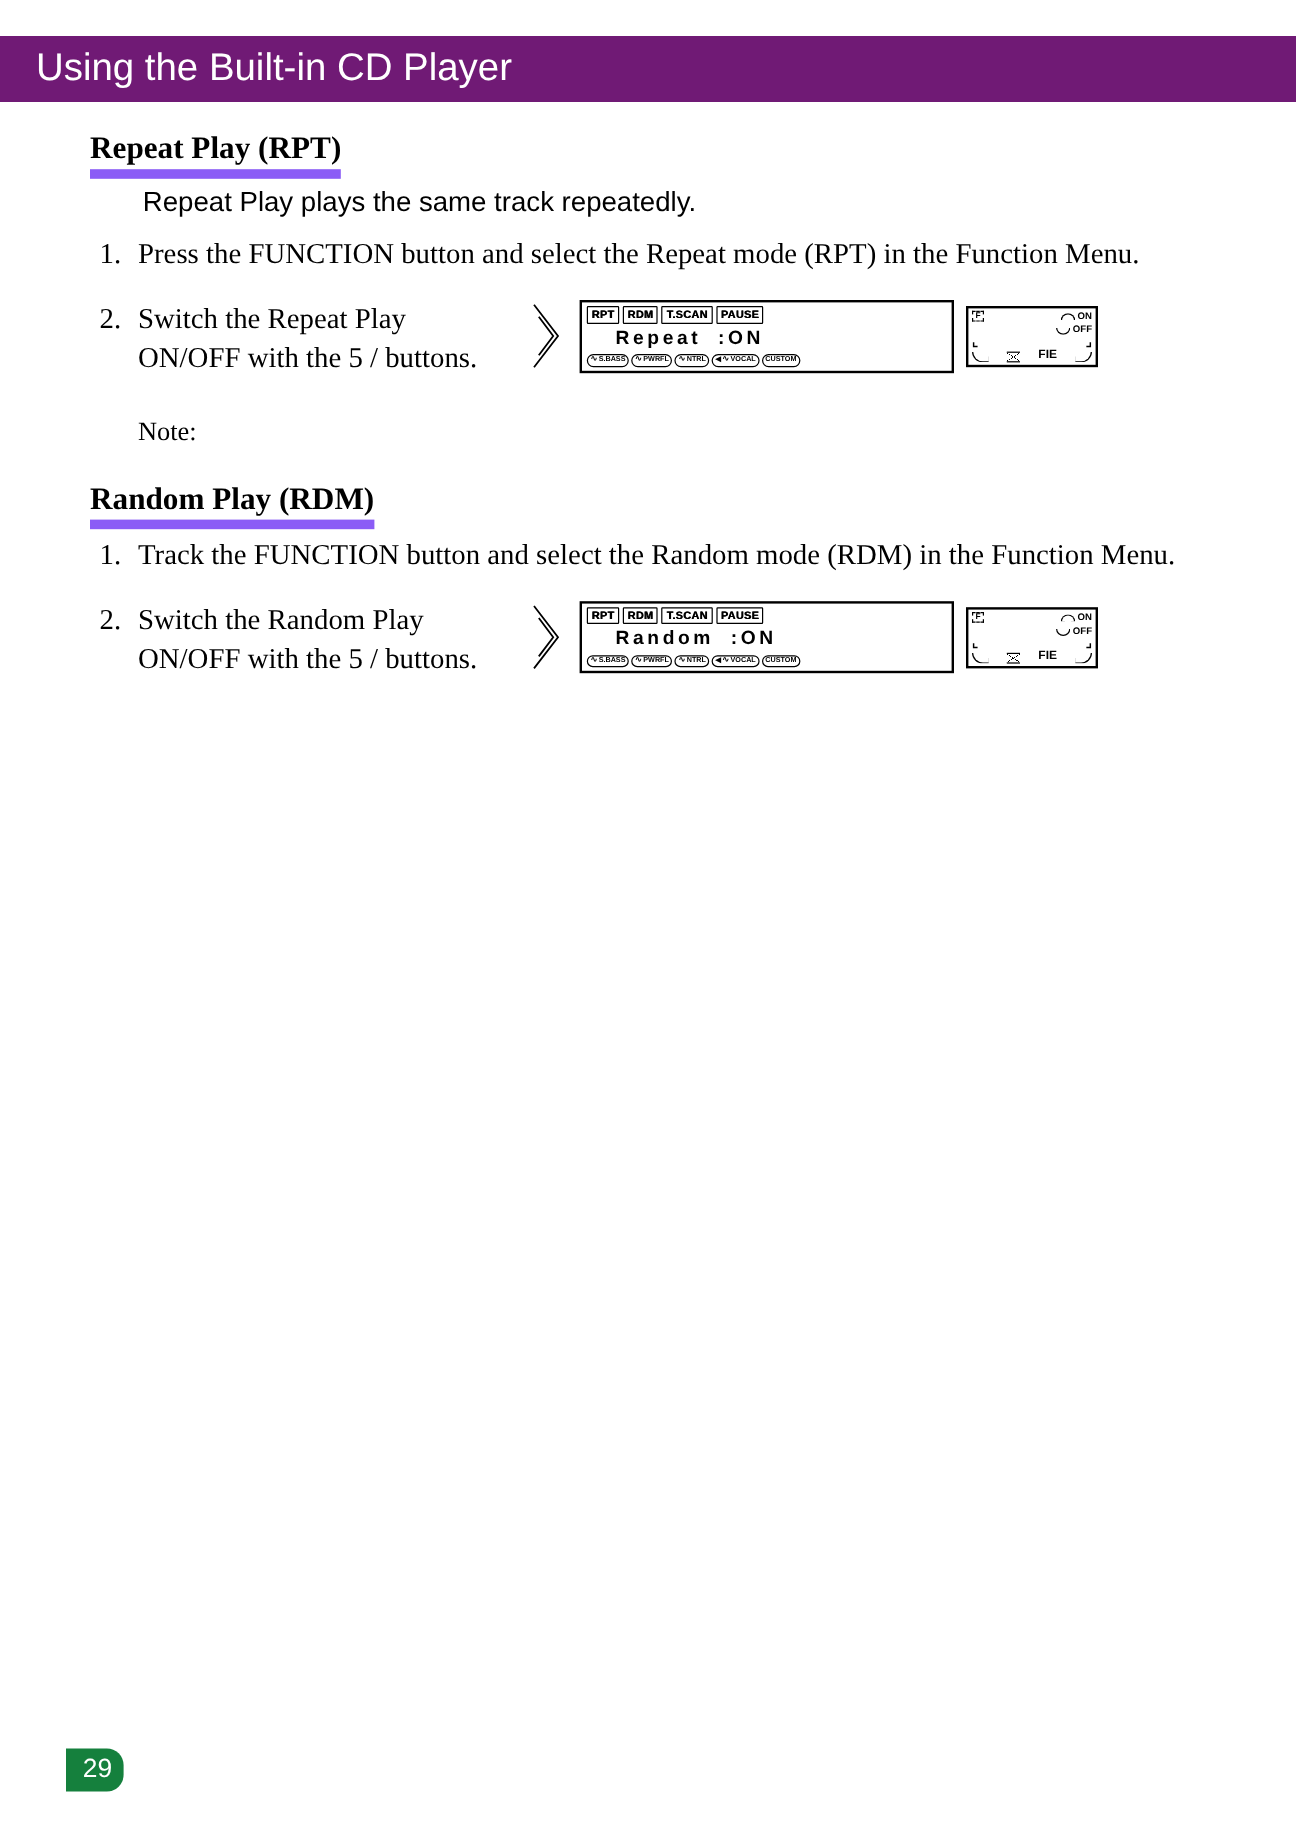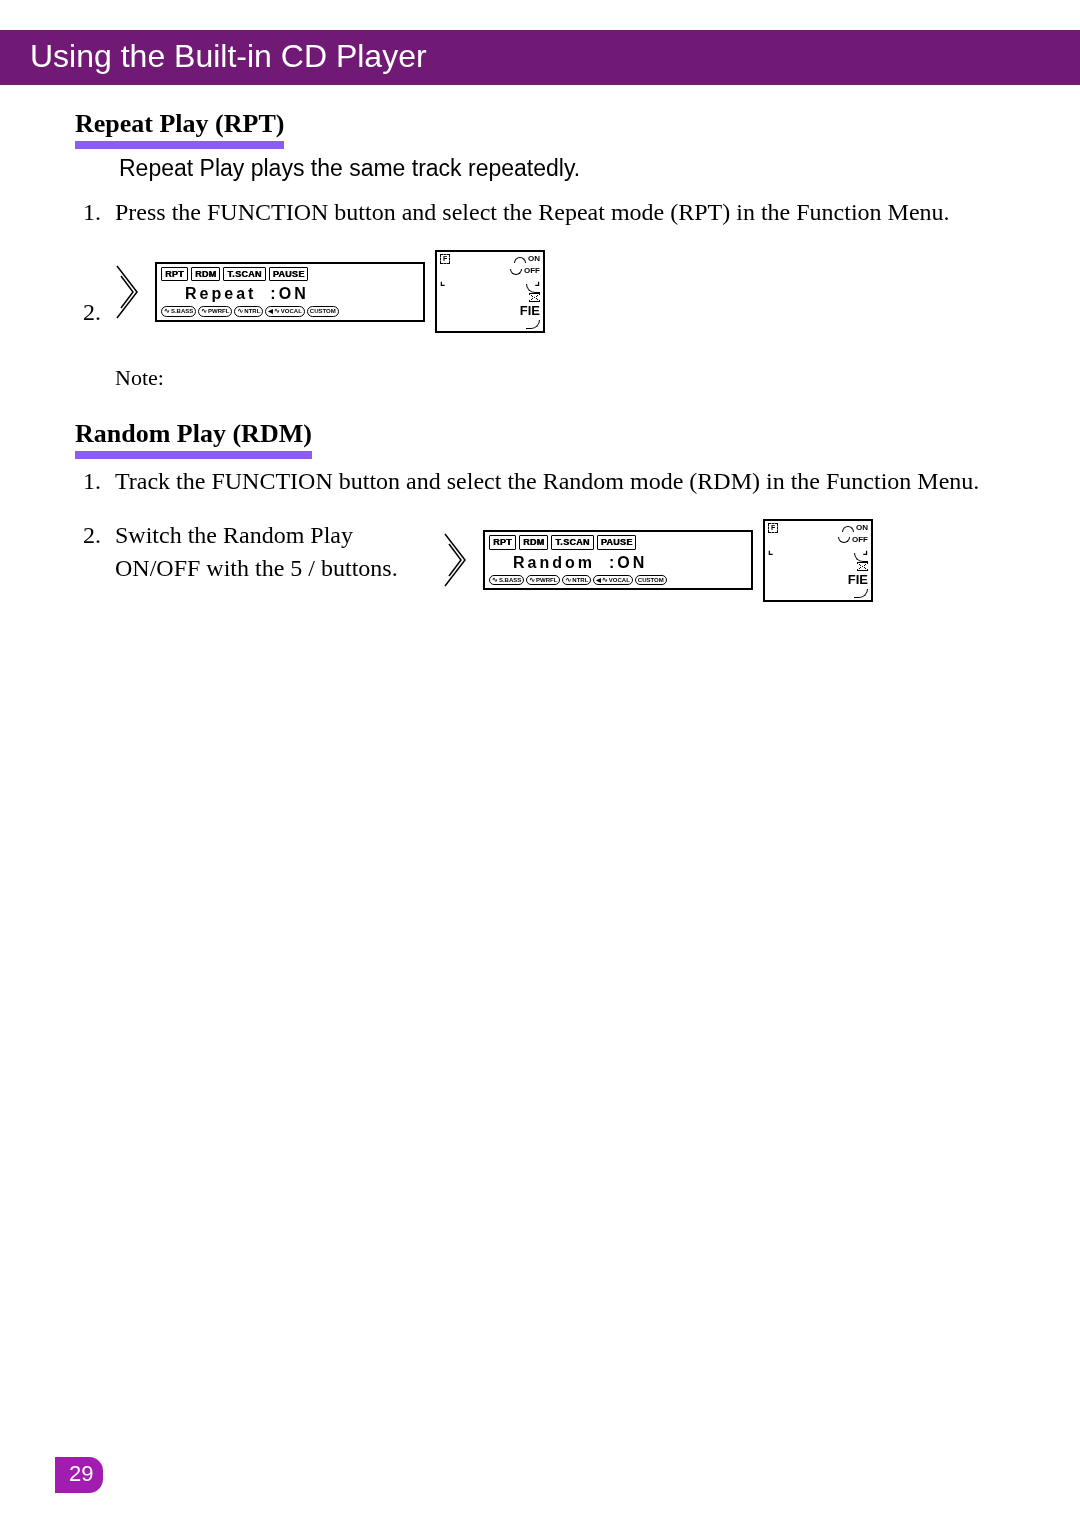--- a/index.html
+++ b/index.html
@@ -57,21 +57,21 @@
   
   .lcd-wrap { display: flex; align-items: center; gap: 10px; }
   .pointer {
     width: 30px; height: 56px;
     position: relative;
   }
   .pointer svg { width: 100%; height: 100%; }
 
   .lcd {
     border: 2px solid #000;
-    width: 270px;
+    width: 312px;
     padding: 3px 4px 3px 4px;
     font-family: Arial, Helvetica, sans-serif;
     position: relative;
   }
   .lcd-tabs { display: flex; gap: 3px; }
   .lcd-tab {
     border: 1.5px solid #000;
     font-size: 9px;
     font-weight: bold;
     padding: 0 3px;
@@ -131,22 +131,21 @@
   .onoff > div { display:flex; align-items:center; gap:2px; }
   .arc { display:inline-block; width:12px; height:6px; border:1.2px solid #000; border-bottom:none; border-radius: 12px 12px 0 0; }
   .arc.down { transform: rotate(180deg); }
   .lcd-side-mid {
     display:flex; justify-content: space-between; align-items:center;
     margin-top:2px;
   }
   .lcd-side-mid .corner { font-size:11px; line-height:0.5; }
   .lcd-side-bot {
     display:flex; justify-content: space-between; align-items:flex-end;
-    font-size: 13px;
-    flex-direction: column;
+    font-size: 10px;
   }
   .lcd-side-bot .curveL, .lcd-side-bot .curveR {
     width:14px; height:9px; border:1.3px solid #000; border-top:none;
   }
   .lcd-side-bot .curveL { border-right:none; border-radius: 0 0 0 10px; }
   .lcd-side-bot .curveR { border-left:none; border-radius: 0 0 10px 0; }
   .hourglass {
     display:inline-block; width:11px; height:9px; position:relative;
   }
   .hourglass::before {
@@ -159,21 +158,21 @@
 
   .note-block { margin: 30px 0 26px 60px; font-size: 22px; line-height:1.35; }
   .note-label { }
   .note-body { font-family: Arial, Helvetica, sans-serif; font-size: 21px; text-indent: -16px; padding-left: 16px; }
 
   
   .page-num {
     position: absolute;
     left: 55px;
     bottom: 40px;
-    background: #a21caf;
+    background: #15803d;
     color: #fff;
     font-family: Arial, Helvetica, sans-serif;
     font-size: 22px;
     padding: 4px 10px 6px 14px;
     border-radius: 0 14px 14px 0;
   }
 </style>
 </head>
 <body>
 
@@ -184,20 +183,21 @@
 <div>
   <div class="section-title">Repeat Play (RPT)</div>
   <div class="section-desc">Repeat Play plays the same track repeatedly.</div>
 
   <ol class="steps">
     <li>
       <span>Press the FUNCTION button and select the Repeat mode (RPT) in the Function Menu.</span>
     </li>
     <li>
       <div class="step-row">
+        <div class="step-text">Switch the Repeat Play ON/OFF with the  5 /    buttons.</div>
         <div class="lcd-wrap">
           <div class="pointer">
             <svg viewBox="0 0 30 56">
                 <path d="M2 2 L22 28 L2 54 M6 12 L18 28 L6 44" fill="none" stroke="#000" stroke-width="1.5"></path>
               </svg>
           </div>
           <div class="lcd">
             <div class="lcd-tabs">
               <span class="lcd-tab active">RPT</span>
               <span class="lcd-tab">RDM</span>

